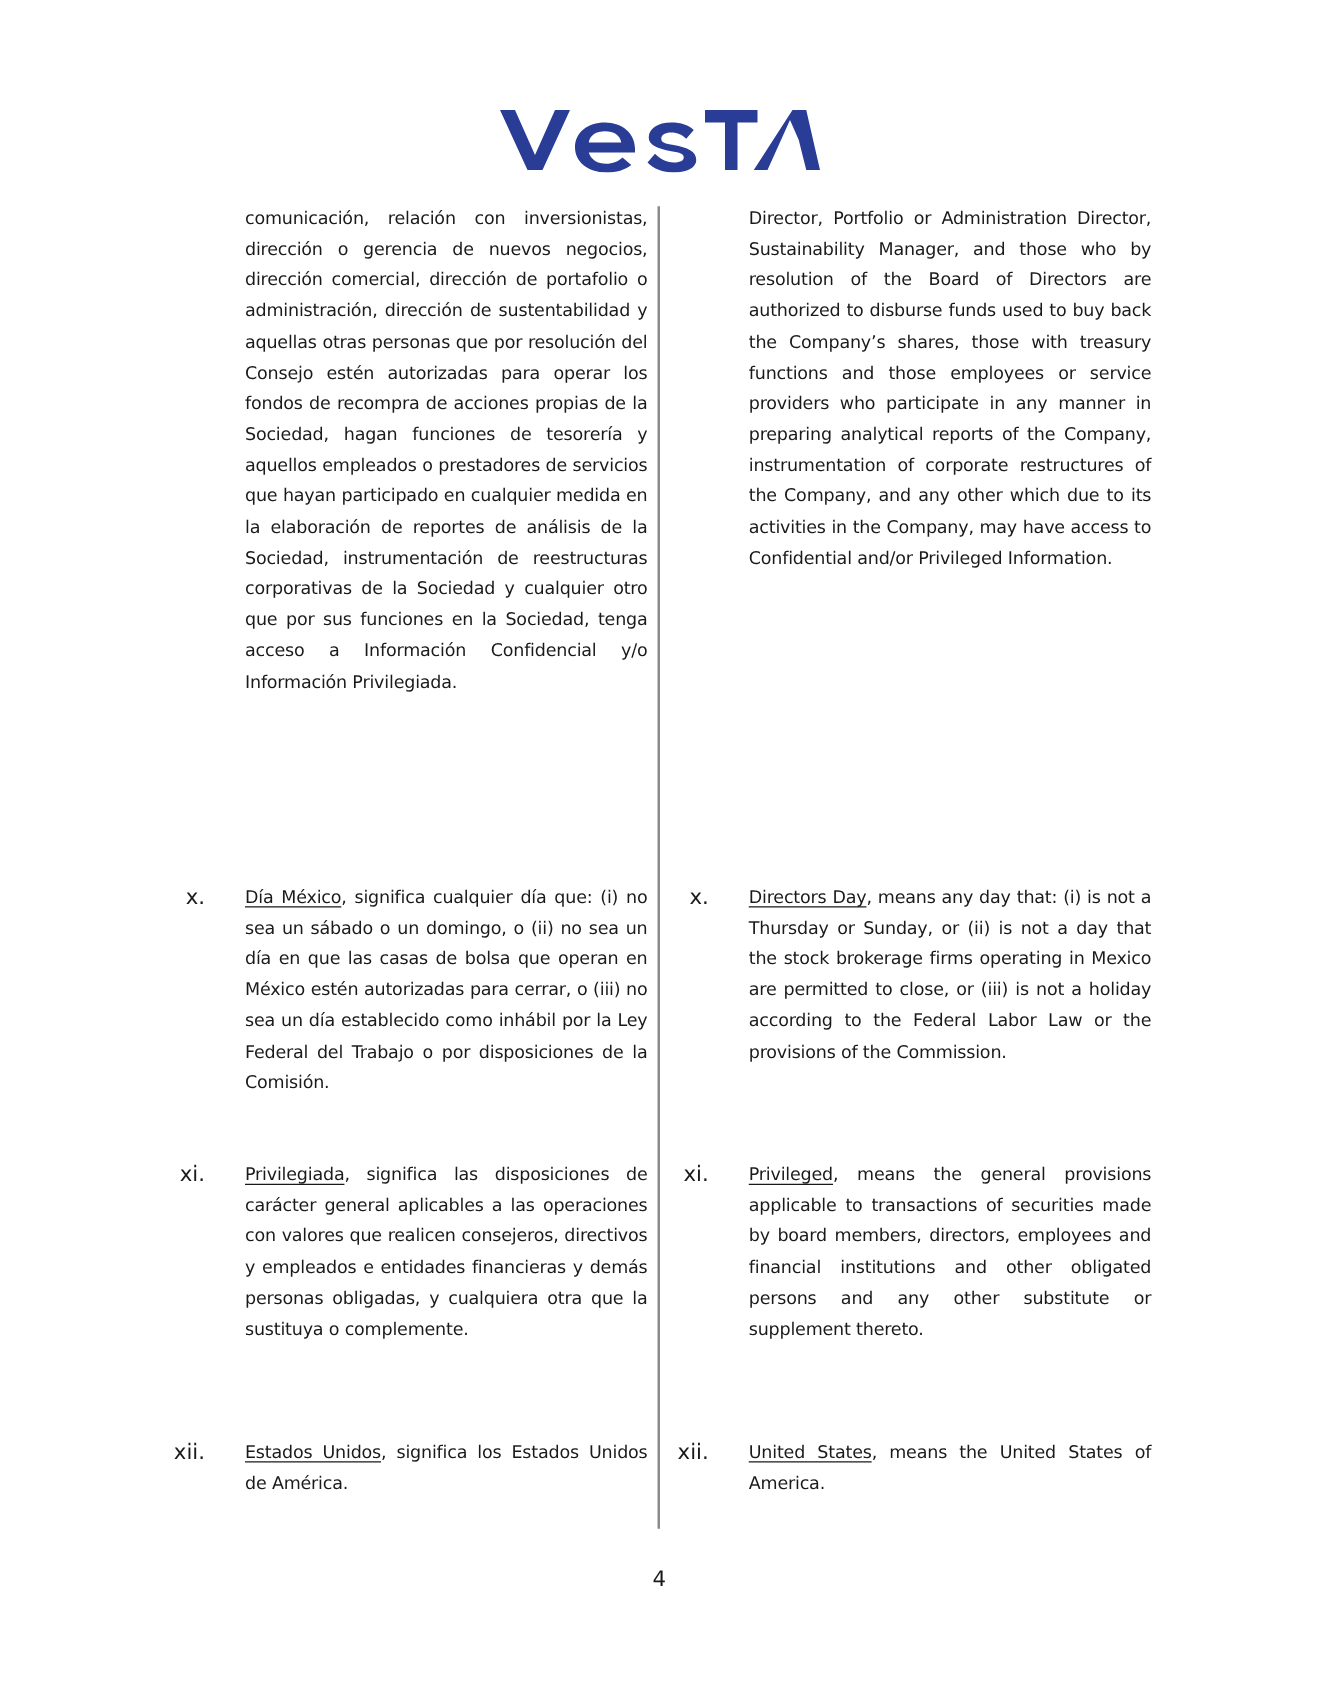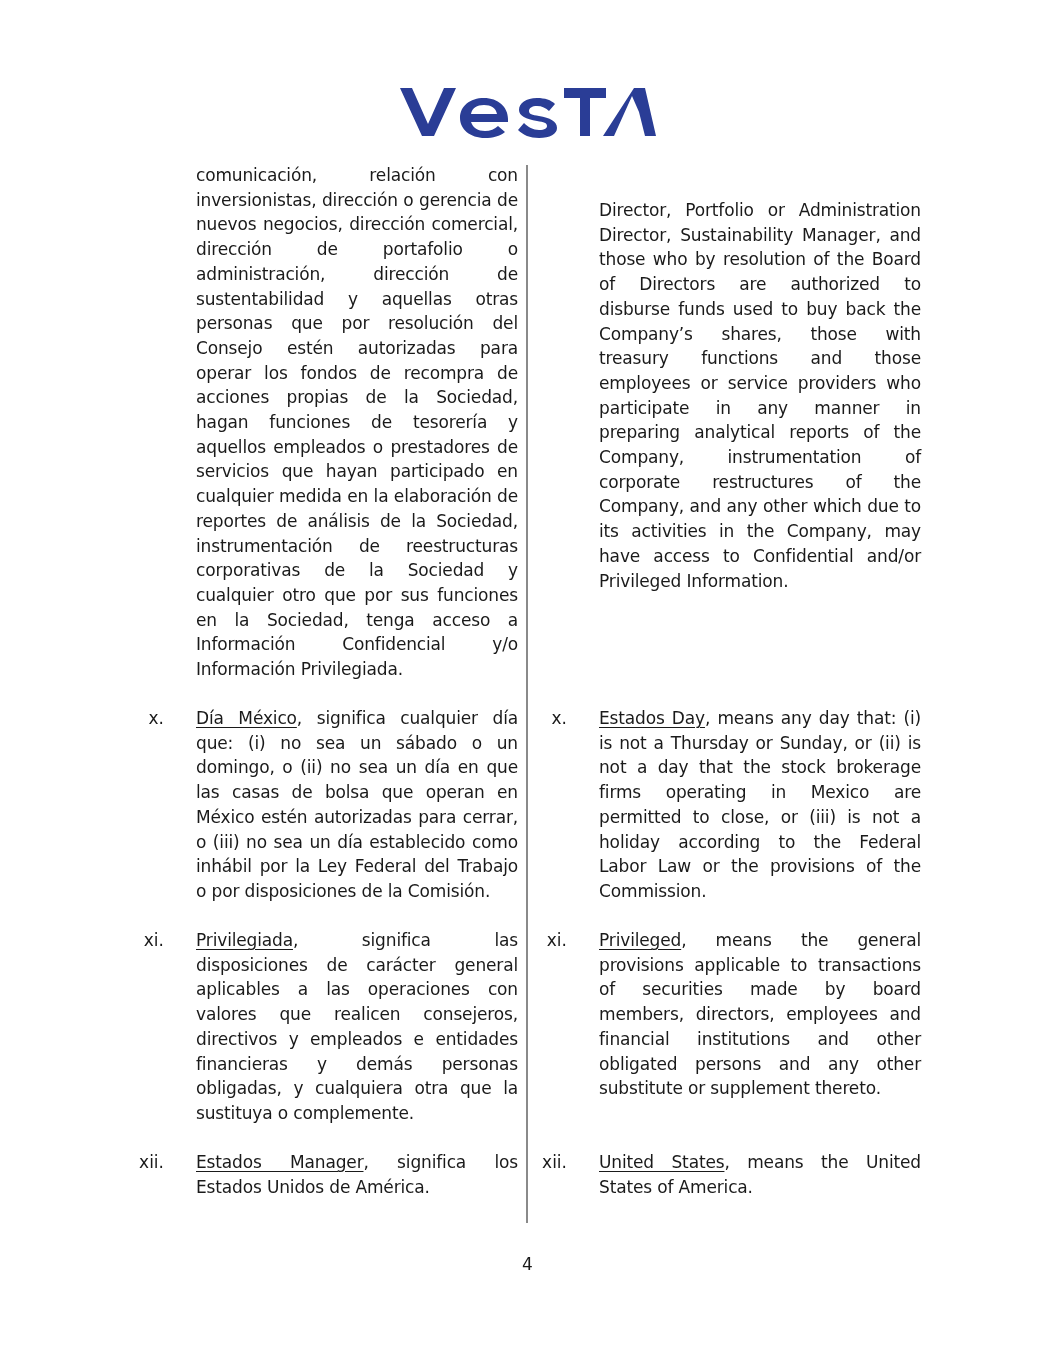--- a/index.html
+++ b/index.html
@@ -1,20 +1,20 @@
 <!DOCTYPE html>
 <html><head>
 <meta charset="utf-8">
 <style>
   html, body { margin: 0; padding: 0; background: #ffffff; }
   body { width: 1055px; height: 1365px; position: relative; overflow: hidden;
          font-family: "DejaVu Sans", sans-serif; color: #1a1a1a; }
   .logo { position: absolute; left: 400px; top: 86px; width: 256px; height: 52px; }
   .divider { position: absolute; left: 526px; top: 165px; width: 2px; height: 1058px; background: #8a8a8a; }
-  .col { position: absolute; width: 322px; font-size: 17px; line-height: 24.7px;
+  .col { position: absolute; width: 322px; font-size: 14px; line-height: 24.7px;
          text-align: justify; letter-spacing: -0.15px; }
   .col p { margin: 0; }
   .col-left { left: 196px; }
   .col-right { left: 599px; }
   .item { position: absolute; }
   .num { position: absolute; font-size: 17px; line-height: 24.7px; text-align: right; width: 40px; }
   .term { text-decoration: underline; text-underline-offset: 3px; }
   .page-number { position: absolute; left: 0; width: 1055px; top: 1254px; text-align: center;
                  font-size: 17px; }
 </style>
@@ -53,32 +53,32 @@
   <span class="num" style="left:124px;">xi.</span>
 </div>
 <div class="col col-left" style="top:928px;">
   <p><span class="term">Privilegiada</span><span>, significa las disposiciones de carácter general aplicables a las operaciones con valores que realicen consejeros, directivos y empleados e entidades financieras y demás personas obligadas, y cualquiera otra que la sustituya o complemente.</span></p>
 </div>
 
 <div class="item" style="left:0; top:1150px;">
   <span class="num" style="left:124px;">xii.</span>
 </div>
 <div class="col col-left" style="top:1150px;">
-  <p><span class="term">Estados Manager</span><span>, significa los Estados Unidos de América.</span></p>
+  <p><span class="term">Estados Unidos</span><span>, significa los Estados Unidos de América.</span></p>
 </div>
 
-<div class="col col-right" style="top:163px;margin-top:35px;">
+<div class="col col-right" style="top:163px;">
   <p>Director, Portfolio or Administration Director, Sustainability Manager, and those who by resolution of the Board of Directors are authorized to disburse funds used to buy back the Company’s shares, those with treasury functions and those employees or service providers who participate in any manner in preparing analytical reports of the Company, instrumentation of corporate restructures of the Company, and any other which due to its activities in the Company, may have access to Confidential and/or Privileged Information.</p>
 </div>
 
 <div class="item" style="left:0; top:706px;">
   <span class="num" style="left:527px;">x.</span>
 </div>
 <div class="col col-right" style="top:706px;">
-  <p><span class="term">Estados Day</span><span>, means any day that: (i) is not a Thursday or Sunday, or (ii) is not a day that the stock brokerage firms operating in Mexico are permitted to close, or (iii) is not a holiday according to the Federal Labor Law or the provisions of the Commission.</span></p>
+  <p><span class="term">Directors Day</span><span>, means any day that: (i) is not a Thursday or Sunday, or (ii) is not a day that the stock brokerage firms operating in Mexico are permitted to close, or (iii) is not a holiday according to the Federal Labor Law or the provisions of the Commission.</span></p>
 </div>
 
 <div class="item" style="left:0; top:928px;">
   <span class="num" style="left:527px;">xi.</span>
 </div>
 <div class="col col-right" style="top:928px;">
   <p><span class="term">Privileged</span><span>, means the general provisions applicable to transactions of securities made by board members, directors, employees and financial institutions and other obligated persons and any other substitute or supplement thereto.</span></p>
 </div>
 
 <div class="item" style="left:0; top:1150px;">

